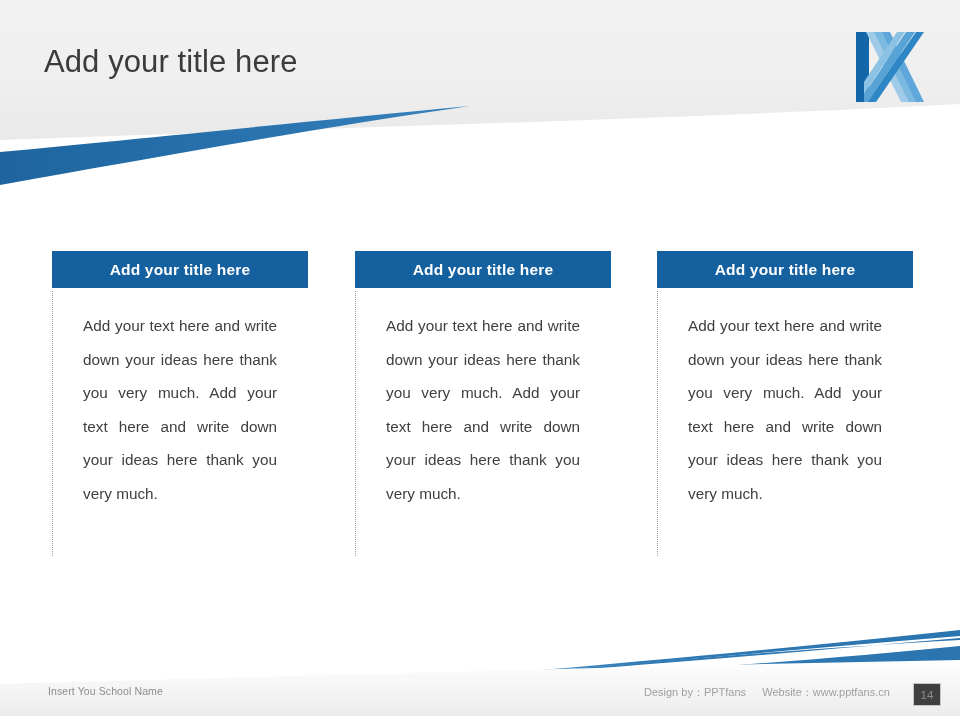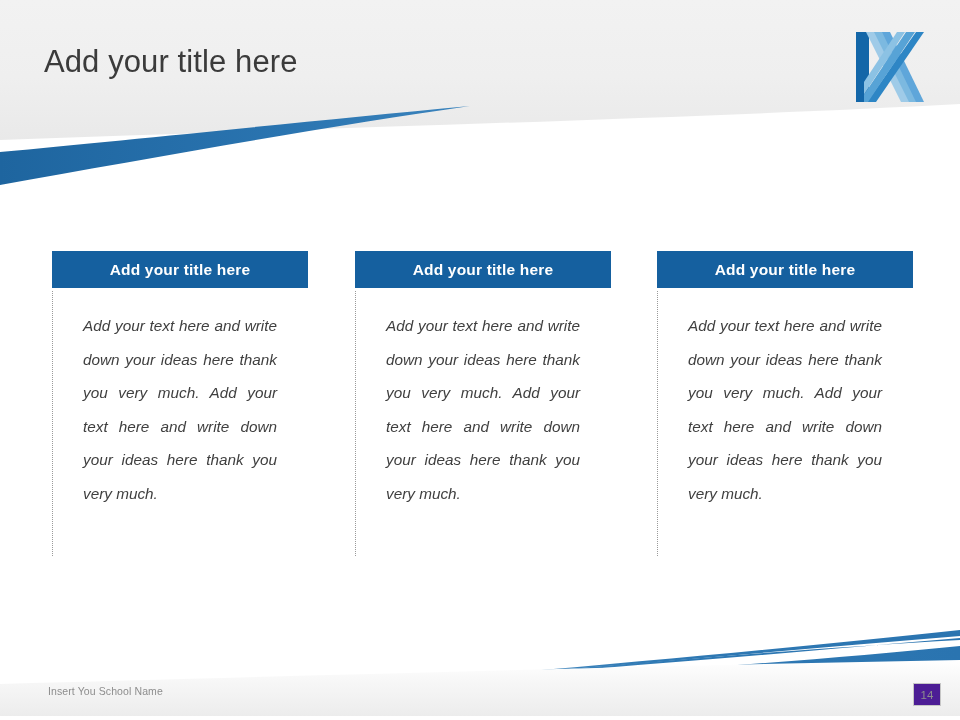--- a/index.html
+++ b/index.html
@@ -90,21 +90,20 @@
     justify-content: center;
     letter-spacing: 0.2px;
   }
   .col-body {
     margin-top: 3px;
     border-left: 1px dotted #9a9a9a;
     padding: 18px 0 10px 30px;
     width: 225px;
     box-sizing: border-box;
     height: 265px;
-    font-style: italic;
   }
   .col-text {
     font-size: 15.3px;
     line-height: 33.5px;
     color: #3f3f3f;
     text-align: justify;
     text-justify: inter-word;
     margin: 0;
   }
 
@@ -127,21 +126,21 @@
     color: #a0a0a0;
     white-space: nowrap;
   }
   #footer-right .sep { display: inline-block; width: 10px; }
   #page-number {
     position: absolute;
     left: 913px; top: 683px;
     width: 26px; height: 21px;
     z-index: 6;
     border: 1px solid #c6c6c6;
-    background: #4c1d95;
+    background: #404040;
     color: #8d8d8d;
     font-size: 11.5px;
     display: flex;
     align-items: center;
     justify-content: center;
   }
 </style>
 </head>
 <body>
 
@@ -240,16 +239,21 @@
         <stop offset="0%" stop-color="#ffffff"></stop>
         <stop offset="35%" stop-color="#f7f7f7"></stop>
         <stop offset="100%" stop-color="#ebebeb"></stop>
       </linearGradient>
     </defs>
     <path d="M0,24 C300,16 640,6 960,0 L960,60 L0,60 Z" fill="url(#ftrGrad)"></path>
   </svg>
 
   <div id="footer-left">Insert You School Name</div>
 
+  <div id="footer-right">
+    <span>Design by：PPTfans</span>
+    <span class="sep"></span>
+    <span>Website：www.pptfans.cn</span>
+  </div>
 
   <div id="page-number">14</div>
 
 </div>
 
 </body></html>

